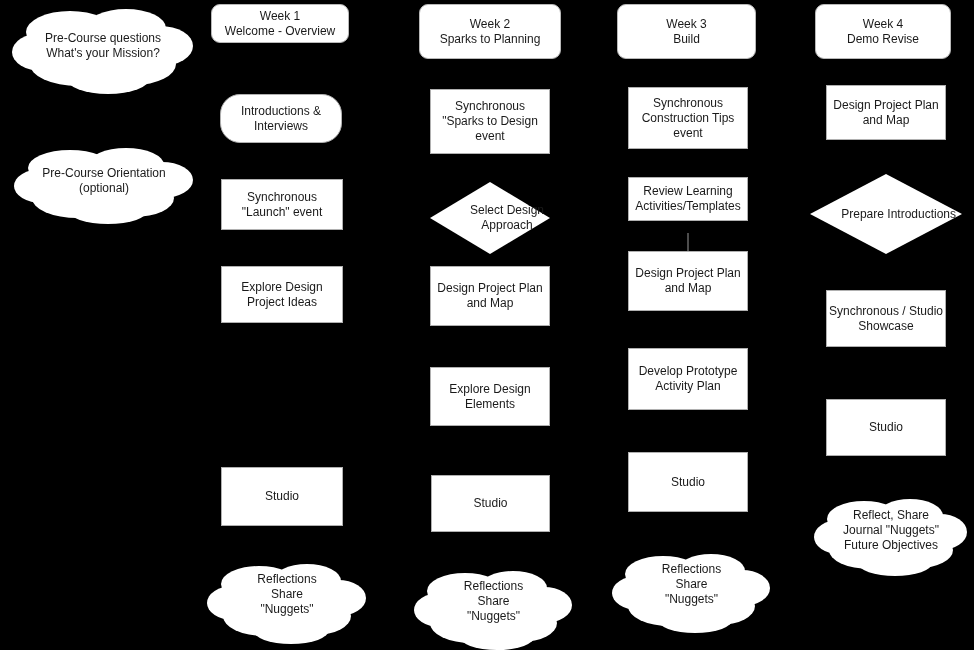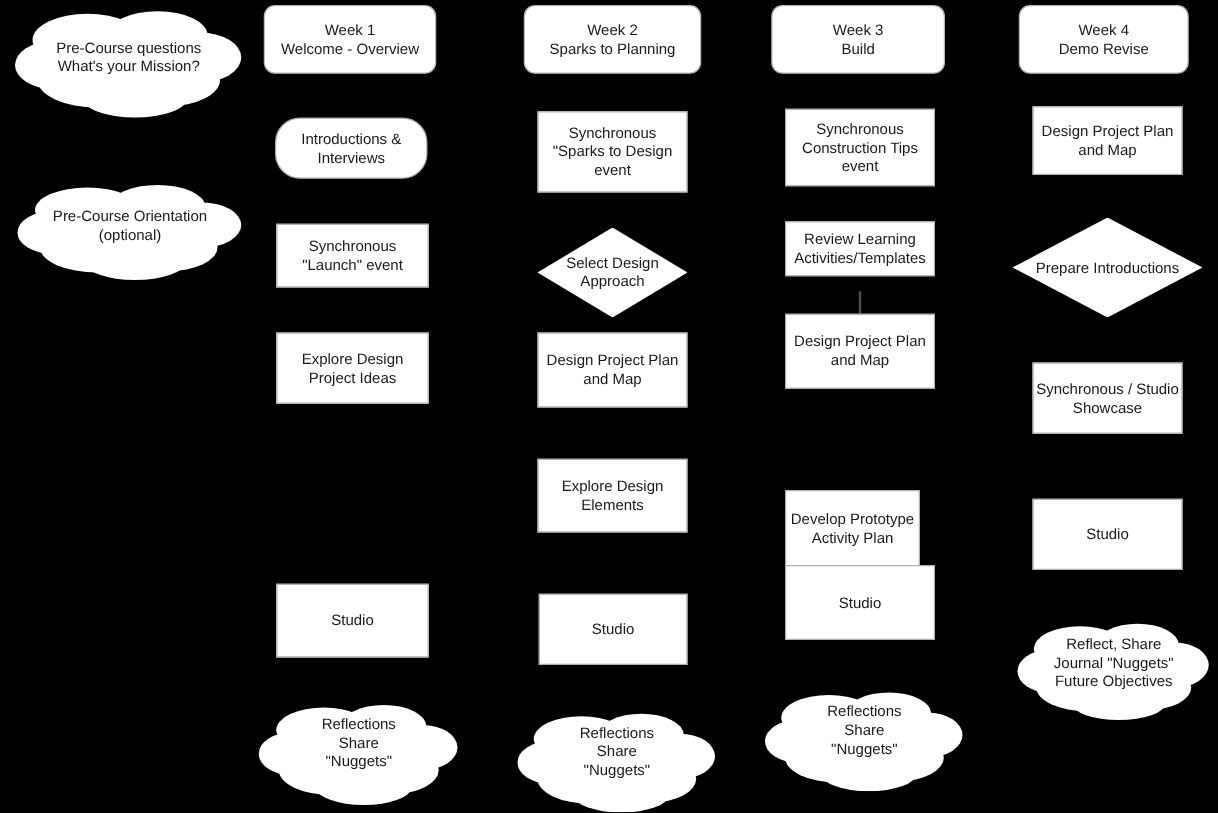--- a/index.html
+++ b/index.html
@@ -36,20 +36,21 @@
   
   .rounded {
     background: #ffffff;
     border: 1px solid #b8b8b8;
     border-radius: 9px;
   }
   
   .diamond {
     background: transparent;
     border: none;
+    justify-content: flex-end;
   }
   .diamond .dshape {
     position: absolute;
     left: 0; top: 0;
     width: 100%;
     height: 100%;
     background: #ffffff;
     clip-path: polygon(50% 0%, 100% 50%, 50% 100%, 0% 50%);
   }
   .diamond .dlabel {
@@ -112,21 +113,21 @@
         <ellipse cx="68" cy="54" rx="46" ry="20"></ellipse>
         <ellipse cx="124" cy="54" rx="40" ry="19"></ellipse>
         <ellipse cx="94" cy="40" rx="66" ry="24"></ellipse>
         <ellipse cx="98" cy="66" rx="40" ry="14"></ellipse>
       </g>
     </svg>
     <div class="clabel" style="margin-top:-8px;">Pre-Course Orientation
 (optional)</div>
   </div>
 
-  <div class="node rounded" style="left:211px; top:4px; width:138px; height:55px;">
+  <div class="node rounded" style="left:211px; top:4px; width:138px; height:39px;">
     <span>Week 1
 Welcome - Overview</span>
   </div>
 
   <div class="node rect" style="left:220px; top:94px; width:122px; height:49px;border-radius:20px;">
     <span>Introductions &amp;
 Interviews</span>
   </div>
 
   <div class="node rect" style="left:221px; top:179px; width:122px; height:51px;">
@@ -227,21 +228,21 @@
 Activities/Templates</span>
   </div>
 
   <div class="connector" style="left:687px; top:233px; width:2px; height:18px;"></div>
 
   <div class="node rect" style="left:628px; top:251px; width:120px; height:60px;">
     <span>Design Project Plan
 and Map</span>
   </div>
 
-  <div class="node rect" style="left:628px; top:348px; width:108px; height:62px;margin-top:44px;">
+  <div class="node rect" style="left:628px; top:348px; width:120px; height:62px;">
     <span>Develop Prototype
 Activity Plan</span>
   </div>
 
   <div class="node rect" style="left:628px; top:452px; width:120px; height:60px;">
     <span>Studio</span>
   </div>
 
   <div class="node cloud" style="left:610px; top:548px; width:163px; height:85px;">
     <svg viewBox="0 0 163 85" preserveAspectRatio="none">

